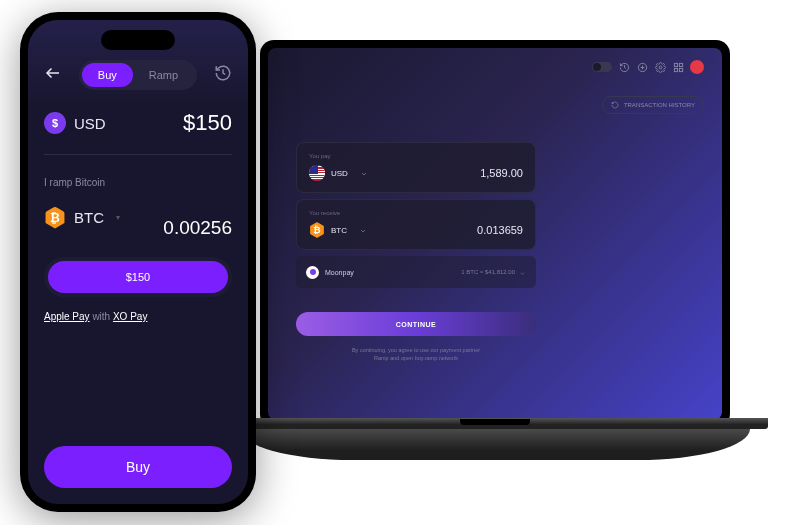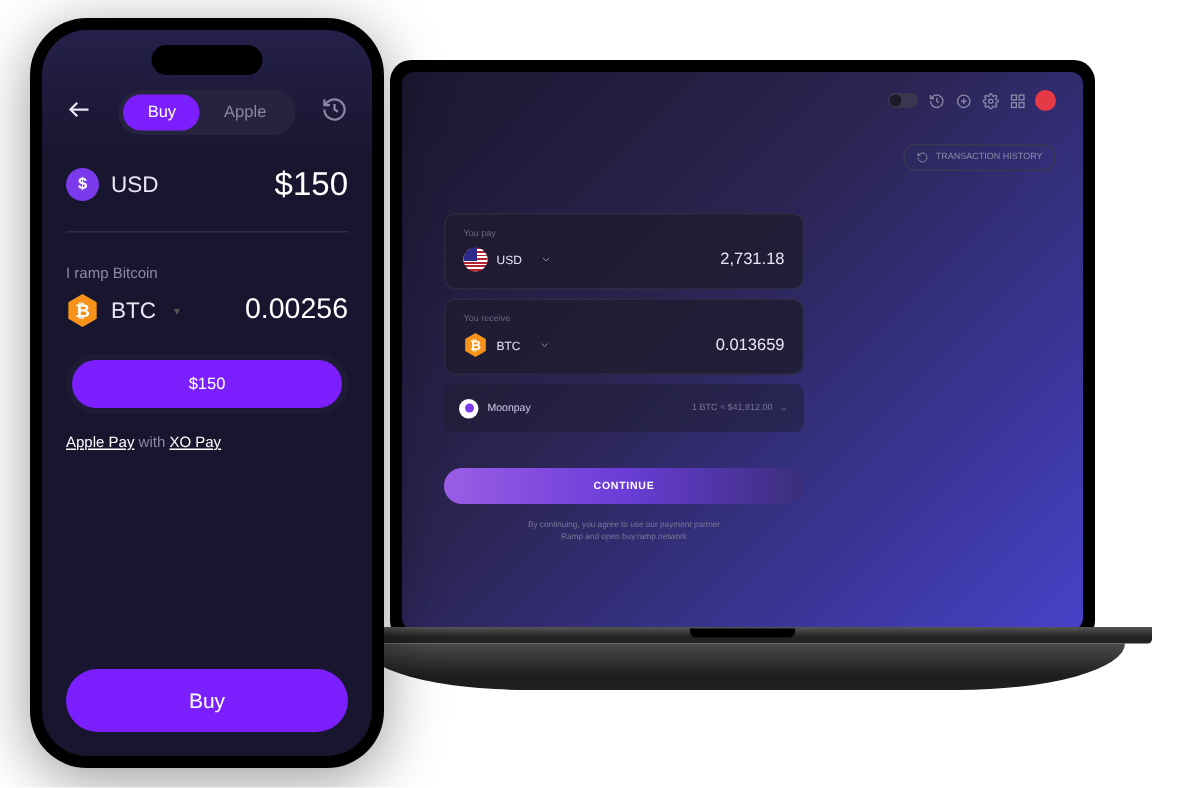--- a/index.html
+++ b/index.html
@@ -63,21 +63,21 @@
 
 .ph-label { color: #8b88a5; font-size: 10px; margin-bottom: 8px; }
 .ph-row { display: flex; align-items: center; justify-content: space-between; margin-bottom: 18px; }
 .ph-left { display: flex; align-items: center; gap: 8px; }
 .ph-coin { width: 22px; height: 22px; border-radius: 50%; display: flex; align-items: center; justify-content: center; }
 .ph-coin-usd { background: #7c3aed; color: #fff; font-size: 11px; font-weight: 700; }
 .ph-coin-btc { background: #f7931a; clip-path: polygon(50% 0, 93% 25%, 93% 75%, 50% 100%, 7% 75%, 7% 25%); }
 .ph-coin-btc::after { content: "₿"; color: #fff; font-size: 12px; font-weight: 700; }
 .ph-ticker { color: #e8e6f5; font-size: 15px; }
 .ph-amount { color: #fff; font-size: 22px; font-weight: 400; }
-.ph-amount-sm { font-size: 19px; }
+.ph-amount-sm { font-size: 19px; margin-top: 21px; }
 
 .ph-divider { height: 1px; background: #2e2b48; margin-bottom: 22px; }
 
 .ph-quick { background: #1e1c34; border-radius: 22px; padding: 4px; display: flex; margin-top: 8px; margin-bottom: 14px; }
 .ph-quick-btn { flex: 1; padding: 10px 0; border-radius: 18px; font-size: 11px; color: #cfcde8; text-align: center; cursor: pointer; }
 .ph-quick-btn.active { background: #7c1fff; color: #fff; }
 
 .ph-paytext { font-size: 10px; color: #cfcde8; }
 .ph-paytext .u { text-decoration: underline; color: #fff; }
 .ph-paytext .mid { color: #8b88a5; }
@@ -140,21 +140,21 @@
         <div class="lt-card">
           <div class="lt-card-label">You pay</div>
           <div class="lt-card-row">
             <div class="lt-card-left">
               <div class="lt-coin lt-usd"></div>
               <span class="lt-ticker">USD</span>
               <span class="lt-chevron"><svg width="8" height="8" viewBox="0 0 24 24" fill="none" stroke="currentColor" stroke-width="2">
                     <polyline points="6 9 12 15 18 9"></polyline>
                   </svg></span>
             </div>
-            <div class="lt-amount">2,731.18</div>
+            <div class="lt-amount">1,589.00</div>
           </div>
         </div>
 
         <div class="lt-card">
           <div class="lt-card-label">You receive</div>
           <div class="lt-card-row">
             <div class="lt-card-left">
               <div class="lt-coin lt-btc"></div>
               <span class="lt-ticker">BTC</span>
               <span class="lt-chevron"><svg width="8" height="8" viewBox="0 0 24 24" fill="none" stroke="currentColor" stroke-width="2">
@@ -200,21 +200,21 @@
 
     <div class="ph-header">
       <div class="back-btn">
         <svg width="18" height="18" viewBox="0 0 24 24" fill="none" stroke="currentColor" stroke-width="2">
             <line x1="20" y1="12" x2="4" y2="12"></line>
             <polyline points="10 18 4 12 10 6"></polyline>
           </svg>
       </div>
       <div class="ph-tabs">
         <div class="ph-tab active">Buy</div>
-        <div class="ph-tab">Apple</div>
+        <div class="ph-tab">Ramp</div>
       </div>
       <div class="history-btn">
         <svg width="18" height="18" viewBox="0 0 24 24" fill="none" stroke="currentColor" stroke-width="2">
             <path d="M3 12a9 9 0 1 0 3-6.7L3 8"></path>
             <polyline points="3 3 3 8 8 8"></polyline>
             <polyline points="12 7 12 12 15 14"></polyline>
           </svg>
       </div>
     </div>
 

